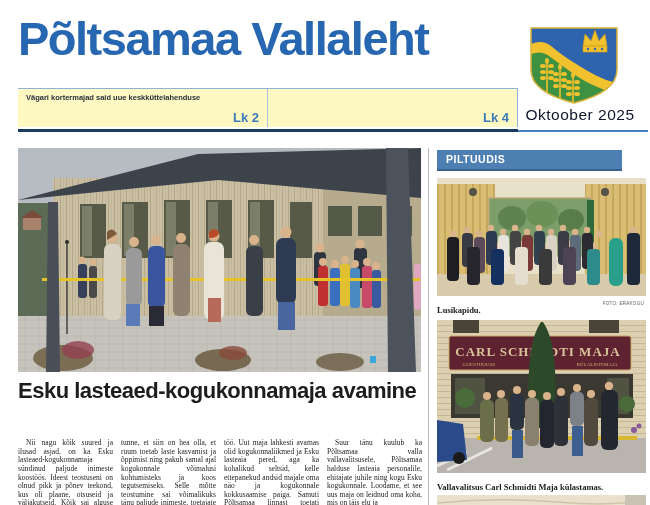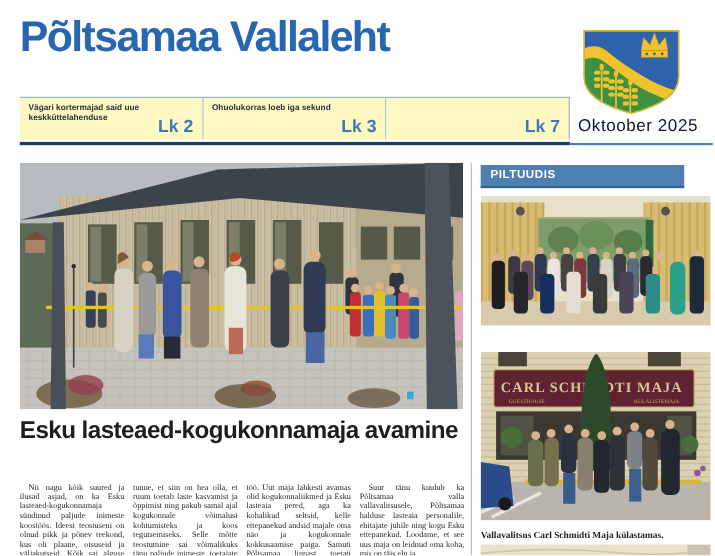--- a/index.html
+++ b/index.html
@@ -2,34 +2,34 @@
 <html><head>
 <meta charset="utf-8">
 <style>
   * { margin:0; padding:0; box-sizing:border-box; }
   html,body { width:650px; height:505px; background:#ffffff; overflow:hidden;
               font-family:"Liberation Sans", sans-serif; }
   .abs { position:absolute; }
   #page { position:relative; width:650px; height:505px; background:#fff; }
 
   
-  #title { left:18px; top:14px; width:500px; font-weight:bold; font-size:39px;
+  #title { left:18px; top:14px; width:500px; font-weight:bold; font-size:47px;
            letter-spacing:-1.5px; color:#2766b0; line-height:1.05; white-space:nowrap; }
   #arms  { left:527px; top:24px; }
   #issue-date { left:516px; top:106px; width:128px; text-align:center;
                 font-size:15.5px; color:#0f172a; letter-spacing:0.5px; }
 
   
   #teasers { left:18px; top:88px; width:500px; height:39px; background:#fef9c3;
              border-top:1px solid #8fb3d6; border-right:1px solid #8fb3d6;
              display:flex; }
   .teaser { flex:1; position:relative; padding:4px 8px 2px 8px; }
   .teaser + .teaser { border-left:1px solid #a9c4de; }
   .teaser-text { font-size:7.5px; color:#27303a; line-height:1.25; font-weight:bold; }
-  .teaser-page { position:absolute; right:8px; bottom:2px; font-size:16px;
+  .teaser-page { position:absolute; right:8px; bottom:2px; font-size:13px;
                  font-weight:bold; color:#3b79b8; }
 
   
   #rule-navy { left:18px; top:129px; width:500px; height:3px; background:#1b3a5e; }
   #rule-blue { left:518px; top:129.5px; width:130px; height:2.5px; background:#4a7fc0; }
 
   
   #main-photo { left:18px; top:148px; width:403px; height:224px; }
   #headline { left:18px; top:379px; width:410px; font-weight:bold; font-size:22px;
               line-height:1.08; letter-spacing:-0.5px; color:#1d1d1b; }
@@ -119,25 +119,21 @@
   </div>
 
   <div id="issue-date" class="abs">Oktoober 2025</div>
 
   <div id="teasers" class="abs">
     <div class="teaser">
       <div class="teaser-text">Vägari kortermajad said uue keskküttelahenduse</div>
       <div class="teaser-page">Lk 2</div>
     </div>
     <div class="teaser">
-      <div class="teaser-text">Ohuolukorras loeb iga sekund</div>
-      <div class="teaser-page">Lk 3</div>
-    </div>
-    <div class="teaser">
-      <div class="teaser-page">Lk 7</div>
+      <div class="teaser-page">Lk 4</div>
     </div>
   </div>
 
   <div id="rule-navy" class="abs"></div>
   <div id="rule-blue" class="abs"></div>
 
   <div id="main-photo" class="abs">
     <svg width="403" height="224" viewBox="0 0 403 224">
       <defs>
         <pattern id="planks" width="6" height="8" patternUnits="userSpaceOnUse">
@@ -260,21 +256,21 @@
   </div>
 
   <div id="headline" class="abs">
     <span style="display:block">Esku lasteaed-kogukonnamaja avamine</span>
   </div>
 
   <div id="body-cols" class="abs">
     <div class="col indent">Nii nagu kõik suured ja ilusad asjad, on ka Esku lasteaed-kogukonnamaja sündinud paljude inimeste koostöös. Ideest teostuseni on olnud pikk ja põnev teekond, kus oli plaane, otsuseid ja väljakutseid. Kõik sai alguse 2021. aasta kevadel, kui valla arengukavasse kirjutati</div>
     <div class="col">tunne, et siin on hea olla, et ruum toetab laste kasvamist ja õppimist ning pakub samal ajal kogukonnale võimalusi kohtumisteks ja koos tegutsemiseks. Selle mõtte teostumine sai võimalikuks tänu paljude inimeste, toetajate ja partnerorganisatsioonide koostööle. Suur</div>
     <div class="col">töö. Uut maja lahkesti avamas olid kogukonnaliikmed ja Esku lasteaia pered, aga ka kohalikud seltsid, kelle ettepanekud andsid majale oma näo ja kogukonnale kokkusaamise paiga. Samuti Põltsamaa linnast toetati ehitust, et iga seekord</div>
-    <div class="col indent">Suur tänu kuulub ka Põltsamaa valla vallavalitsusele, Põltsamaa halduse lasteaia personalile, ehitajate juhile ning kogu Esku ettepanekud. Loodame, et see uus maja on leidnud oma koha, mis on täis elu ja</div>
+    <div class="col indent">Suur tänu kuulub ka Põltsamaa valla vallavalitsusele, Põltsamaa halduse lasteaia personalile, ehitajate juhile ning kogu Esku kogukonnale. Loodame, et see uus maja on leidnud oma koha, mis on täis elu ja</div>
   </div>
 
   <div id="divider" class="abs"></div>
 
   <div id="sidebar" class="abs">
 
     <div id="piltuudis-bar">PILTUUDIS</div>
 
     <div id="side-photo-1">
       <svg width="209" height="118" viewBox="0 0 209 118">
@@ -341,20 +337,24 @@
             <rect x="102" y="71" width="13" height="36" rx="4" fill="#3a3a3a"></rect>
             <rect x="126" y="69" width="13" height="38" rx="4" fill="#4c4454"></rect>
             <rect x="150" y="71" width="13" height="36" rx="4" fill="#2e8b8b"></rect>
             <rect x="190" y="55" width="13" height="52" rx="4" fill="#1e2a3a"></rect>
             <rect x="172" y="60" width="14" height="48" rx="6" fill="#2aa08a"></rect>
           </g>
         </g>
       </svg>
     </div>
 
+    <div id="caption-1">
+      <span class="cap">Lusikapidu.</span>
+      <span class="credit">FOTO: ERAKOGU</span>
+    </div>
 
     <div id="side-photo-2">
       <svg width="209" height="153" viewBox="0 0 209 153">
         <defs>
           <pattern id="siding" width="10" height="6" patternUnits="userSpaceOnUse">
             <rect width="10" height="6" fill="#dcd0b0"></rect>
             <rect y="5" width="10" height="1" fill="#c4b798"></rect>
           </pattern>
         </defs>
         <rect width="209" height="153" fill="url(#siding)"></rect>

